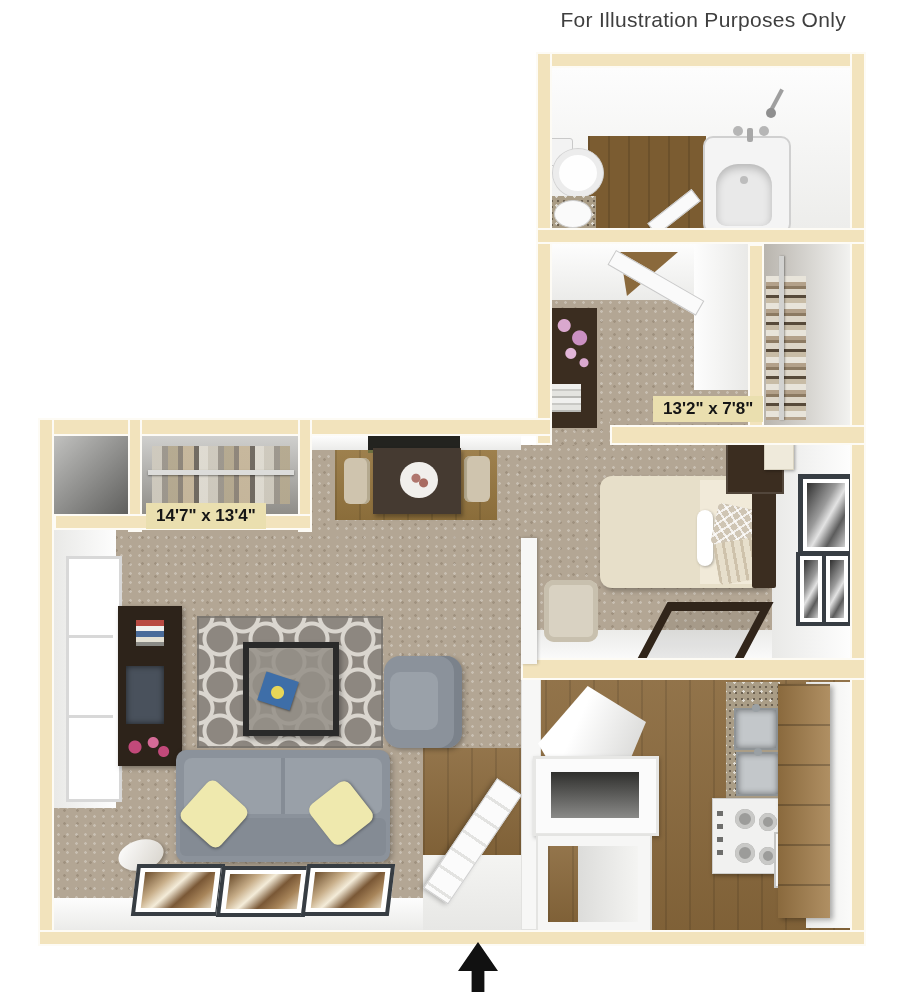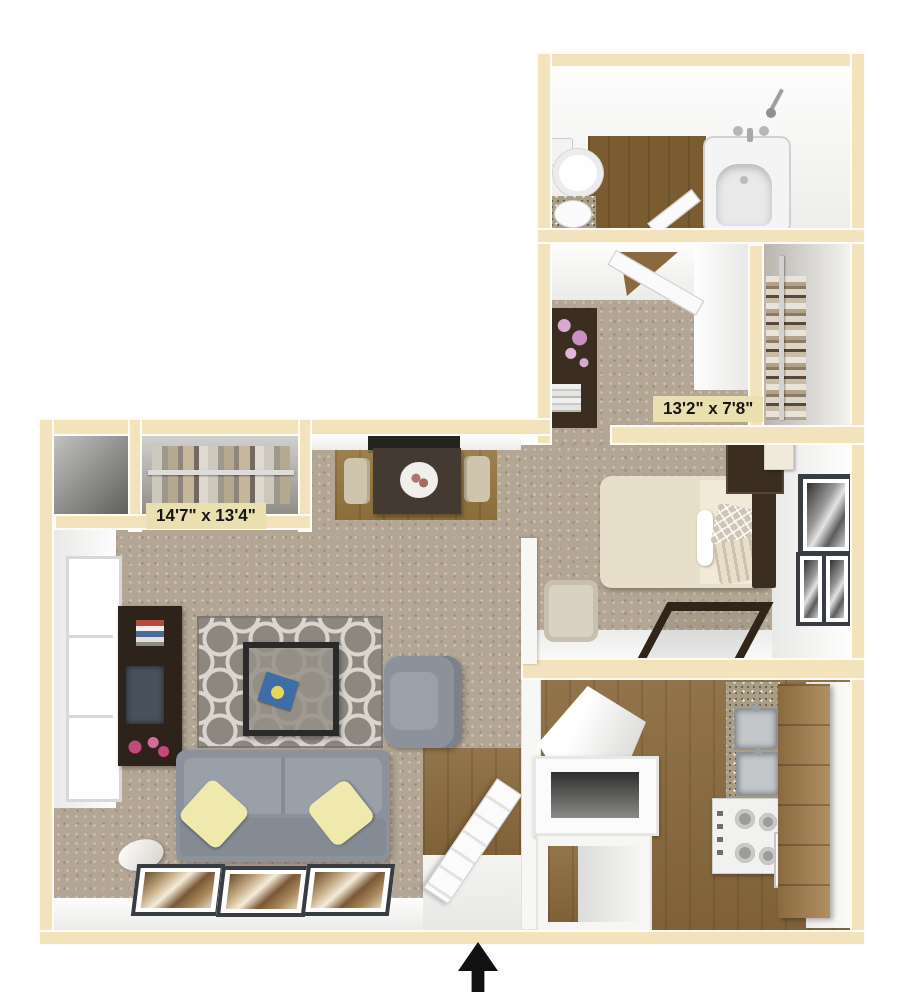--- a/index.html
+++ b/index.html
@@ -206,16 +206,17 @@
   <div class="wall" style="left:38px;top:418px;width:16px;height:528px;"></div>
   <div class="wall" style="left:38px;top:930px;width:828px;height:16px;"></div>
   <div class="wall" style="left:521px;top:658px;width:345px;height:22px;"></div>
   <div class="wall-white" style="left:521px;top:538px;width:16px;height:126px;box-shadow:1px 0 3px rgba(0,0,0,.25);"></div>
   <div class="wall" style="left:128px;top:418px;width:14px;height:114px;"></div>
   <div class="wall" style="left:298px;top:418px;width:14px;height:114px;"></div>
   <div class="wall" style="left:54px;top:514px;width:258px;height:16px;"></div>
 
   <div class="dim-label" style="left:146px;top:503px;">14'7" x 13'4"</div>
   <div class="dim-label" style="left:653px;top:396px;">13'2" x 7'8"</div>
+  <div class="disclaimer" style="left:500px;top:8px;width:346px;text-align:right;">For Illustration Purposes Only</div>
   <div class="abs" style="left:458px;top:942px;width:40px;height:50px;background:#111;
        clip-path:polygon(50% 0,100% 58%,66% 58%,66% 100%,34% 100%,34% 58%,0 58%);"></div>
 
 </div>
 
 </body></html>

